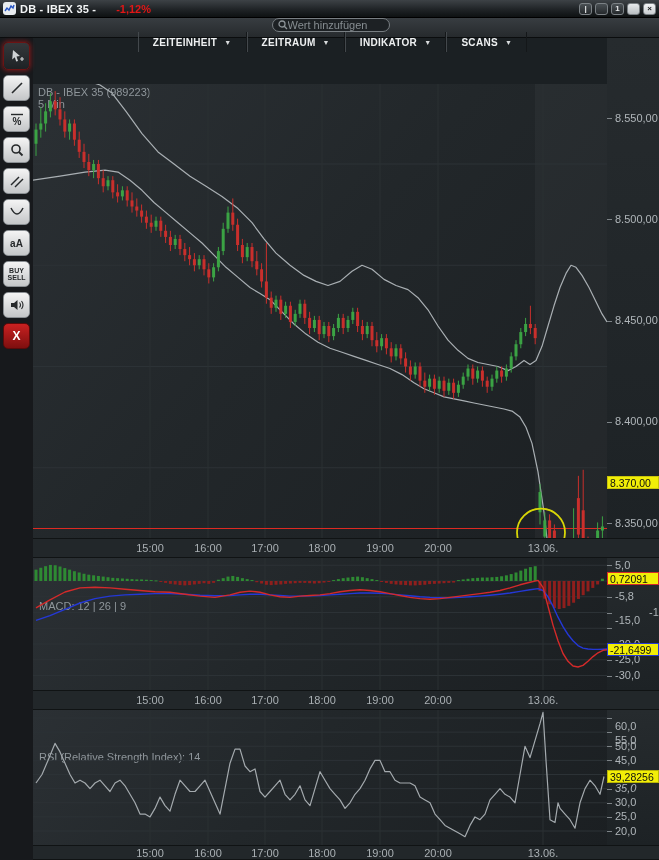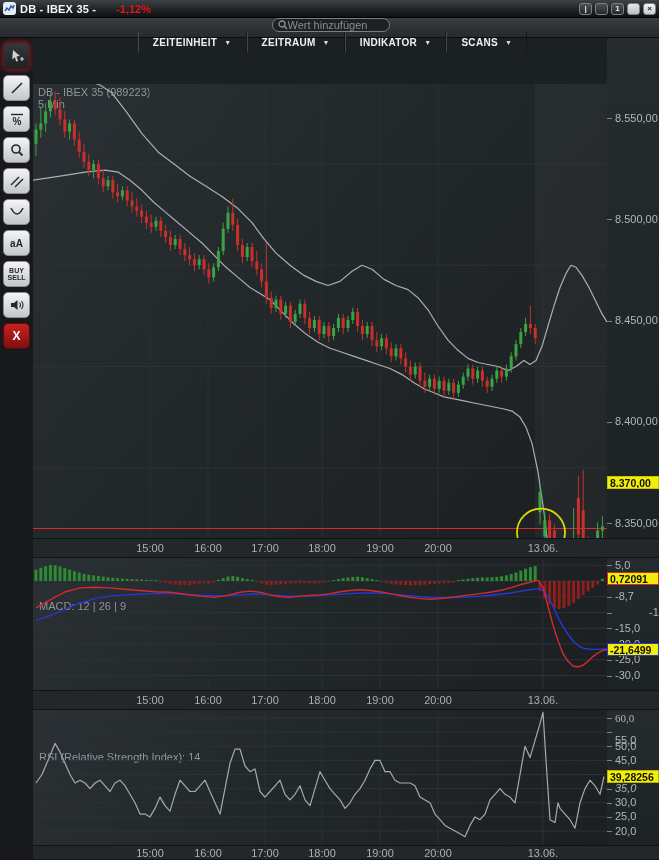--- a/index.html
+++ b/index.html
@@ -55,21 +55,21 @@
 
   
   .panel { position:absolute; left:33px; width:574px; overflow:hidden;
     background:linear-gradient(130deg,#2b3034 0%,#22272a 45%,#1b1f22 100%); }
   .axis { position:absolute; left:607px; width:52px; overflow:hidden;
     background:linear-gradient(#262b2e,#1d2225); }
   .axis .tick-label { position:absolute; left:8px; height:13px; line-height:13px;
     color:#b0b6ba; font-size:11px; white-space:nowrap; }
   .axis .tick-dash { position:absolute; left:0; width:5px; height:1px; background:#7d8387; }
   .vlabel { position:absolute; left:0; width:52px; height:13px; line-height:12px;
-    background:#f2ee07; color:#101010; font-size:10.5px; font-weight:bold;
+    background:#f2ee07; color:#101010; font-size:10.5px; font-weight:normal;
     padding-left:2px; white-space:nowrap; overflow:hidden; }
   .panel-label { position:absolute; color:#8f969b; font-size:11px; white-space:nowrap; }
 
   .tstrip { position:absolute; left:33px; width:626px; background:#22272a;
     border-top:1px solid #101314; border-bottom:1px solid #101314; }
   .tstrip .tlabel { position:absolute; top:0; height:100%; display:flex; align-items:center;
     color:#aab0b4; font-size:11px; white-space:nowrap; transform:translateX(-50%); }
 
   svg { display:block; }
 </style>
@@ -607,25 +607,25 @@
         <rect x="563.1" y="23" width="3" height="3.465" fill="#8f1f1d"></rect>
         <rect x="567.9" y="20.732" width="3" height="2.2680000000000007" fill="#2e8a33"></rect>
         <polyline points="3,62.4 17,57.6 32,51.3 47,45.0 62,40.6 77,38.1 92,36.9 107,36.2 122,35.6 137,35.6 152,36.2 167,37.2 182,37.8 197,37.5 207,36.9 217,36.2 227,36.2 237,36.9 247,37.5 257,38.1 267,38.1 277,37.8 287,37.5 297,36.9 307,36.2 317,35.6 327,35.0 337,35.0 347,35.3 357,35.9 367,36.9 377,37.8 387,38.8 397,39.4 407,39.7 417,39.7 427,39.4 437,38.8 447,38.1 457,37.2 467,36.2 477,35.0 487,33.4 497,31.8 505,30.6 510,32.5 515,38.8 520,48.2 525,59.2 530,68.7 535,76.5 540,82.8 545,87.6 550,90.1 555,91.0 560,91.4 565,91.4 570,91.2 574,91.0" fill="none" stroke="#2438d6" stroke-width="1.4" stroke-linejoin="round"></polyline>
         <polyline points="3,49.8 17,41.9 32,34.0 47,29.9 62,29.3 77,29.9 92,31.2 107,32.5 122,33.7 137,34.3 152,36.2 167,38.1 182,39.4 197,36.9 207,34.3 217,33.1 227,34.3 237,36.9 247,38.8 257,39.4 267,38.1 277,37.5 287,36.9 297,35.6 307,33.7 317,32.5 327,31.8 337,32.5 347,33.7 357,35.6 367,37.5 377,39.4 387,40.6 397,41.3 407,40.6 417,39.4 427,38.1 437,36.9 447,35.6 457,34.3 467,32.5 477,29.9 487,26.8 497,24.3 505,22.4 510,29.3 515,48.2 520,67.1 525,82.8 530,95.5 535,103.3 540,108.0 545,109.0 550,107.4 555,103.3 560,98.6 565,94.8 570,92.3 574,91.7" fill="none" stroke="#d42a2a" stroke-width="1.4" stroke-linejoin="round"></polyline>
       </svg>
     </div>
   <div class="axis" id="axis-macd" style="top:558px;height:132px;">
       <span class="tick-dash" style="top: 7px;"></span>
       <span class="tick-label" style="top: 1px;">5,0</span>
       <span class="tick-dash" style="top: 39px;"></span>
-      <span class="tick-label" style="top: 32px;">-8,7</span>
+      <span class="tick-label" style="top: 32px;">-5,8</span>
       <span class="tick-dash" style="top: 55px;"></span>
       <span class="tick-label" style="top: 48px; margin-left: 34px;">-10,0</span>
       <span class="tick-dash" style="top: 70px;"></span>
-      <span class="tick-label" style="top: 64px;">-15,0</span>
+      <span class="tick-label" style="top: 56px;">-15,0</span>
       <span class="tick-dash" style="top: 86px;"></span>
       <span class="tick-label" style="top: 80px;">-20,0</span>
       <span class="tick-dash" style="top: 102px;"></span>
       <span class="tick-label" style="top: 95px;">-25,0</span>
       <span class="tick-dash" style="top: 118px;"></span>
       <span class="tick-label" style="top: 111px;">-30,0</span>
       <span class="vlabel" style="top: 14px; border: 1px solid rgb(212, 42, 42);">0,72091</span>
       <span class="vlabel" style="top: 85px; border: 1px solid rgb(36, 56, 214);">-21,6499</span>
     </div>
 
@@ -656,21 +656,21 @@
         <line x1="232" x2="232" y1="0" y2="135" stroke="#2a3033" stroke-width="1"></line>
         <line x1="289" x2="289" y1="0" y2="135" stroke="#2a3033" stroke-width="1"></line>
         <line x1="347" x2="347" y1="0" y2="135" stroke="#2a3033" stroke-width="1"></line>
         <line x1="405" x2="405" y1="0" y2="135" stroke="#2a3033" stroke-width="1"></line>
         <line x1="510" x2="510" y1="0" y2="135" stroke="#2a3033" stroke-width="1"></line>
         <polyline points="3,73.0 9,64.5 15,50.4 22,33.4 27,41.9 32,53.2 37,64.5 42,73.0 47,70.2 52,73.0 57,78.6 62,73.0 67,70.2 72,75.8 77,81.5 82,73.0 87,70.2 92,75.8 97,84.3 102,92.8 107,104.1 112,104.1 117,106.9 122,98.4 127,87.1 132,95.6 137,101.2 142,84.3 147,70.2 152,75.8 157,81.5 162,81.5 167,75.8 172,70.2 177,81.5 182,92.8 187,104.1 192,78.6 197,53.2 202,39.1 207,39.1 212,56.0 217,61.7 222,58.9 227,81.5 232,87.1 237,81.5 242,75.8 247,70.2 252,84.3 257,89.9 262,84.3 267,75.8 272,89.9 277,95.6 282,78.6 287,61.7 292,70.2 297,78.6 302,84.3 307,89.9 312,98.4 317,92.8 322,84.3 327,78.6 332,70.2 337,58.9 342,50.4 347,50.4 352,61.7 357,61.7 362,70.2 367,73.0 372,73.0 377,73.0 382,75.8 387,87.1 392,89.9 397,92.8 402,104.1 407,109.7 412,115.4 417,118.2 422,121.0 427,123.8 432,126.7 437,115.4 442,106.9 447,109.7 452,104.1 457,89.9 462,84.3 467,78.6 472,84.3 477,87.1 482,92.8 487,64.5 492,36.3 497,47.6 502,30.6 507,13.7 510,2.3 513,50.4 517,109.7 522,112.5 525,92.8 527,98.4 532,104.1 537,109.7 542,118.2 547,92.8 552,78.6 557,70.2 562,75.8 567,84.3 571,66.5" fill="none" stroke="#a4aaae" stroke-width="1.2" stroke-linejoin="round"></polyline>
       </svg>
     </div>
   <div class="axis" id="axis-rsi" style="top:710px;height:135px;">
       <span class="tick-dash" style="top: 8px;"></span>
-      <span class="tick-label" style="top: 2px; font-family: Liberation Serif, serif;">60,0</span>
+      <span class="tick-label" style="top: 10px;">60,0</span>
       <span class="tick-dash" style="top: 22px;"></span>
       <span class="tick-label" style="top: 16px; margin-top: 8px;">55,0</span>
       <span class="tick-dash" style="top: 36px;"></span>
       <span class="tick-label" style="top: 30px;">50,0</span>
       <span class="tick-dash" style="top: 50px;"></span>
       <span class="tick-label" style="top: 44px;">45,0</span>
       <span class="tick-dash" style="top: 79px;"></span>
       <span class="tick-label" style="top: 72px; font-style: italic;">35,0</span>
       <span class="tick-dash" style="top: 93px;"></span>
       <span class="tick-label" style="top: 86px;">30,0</span>

